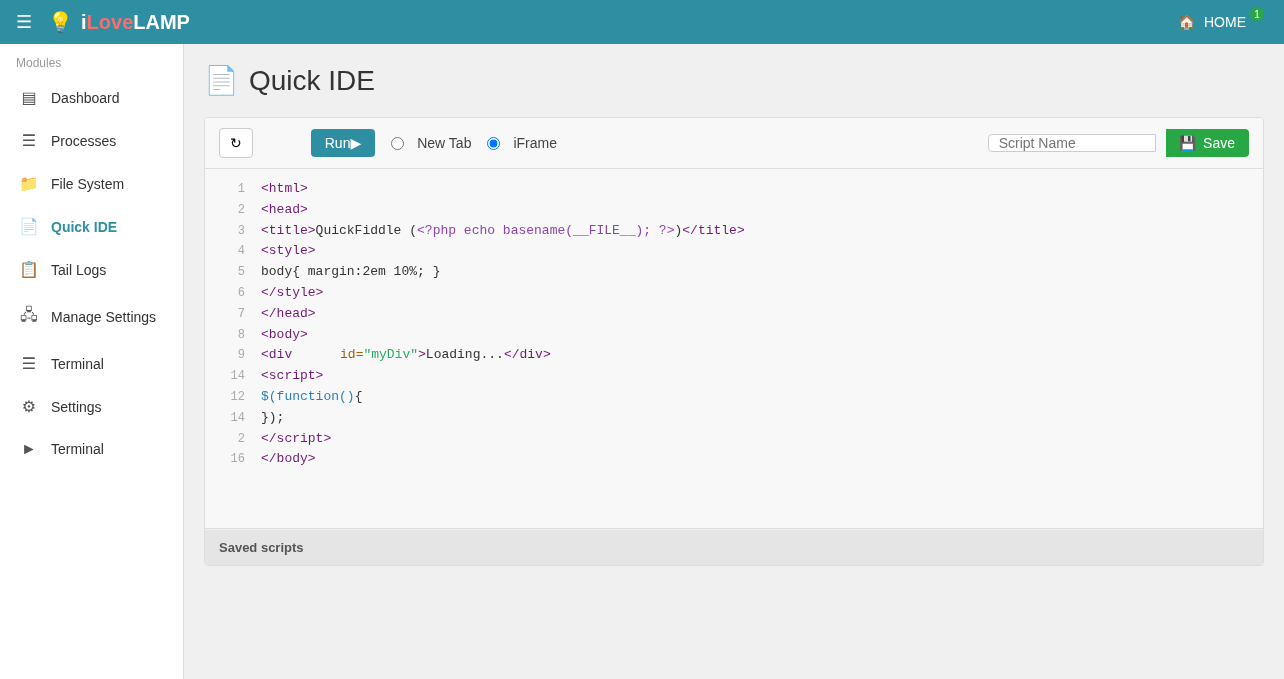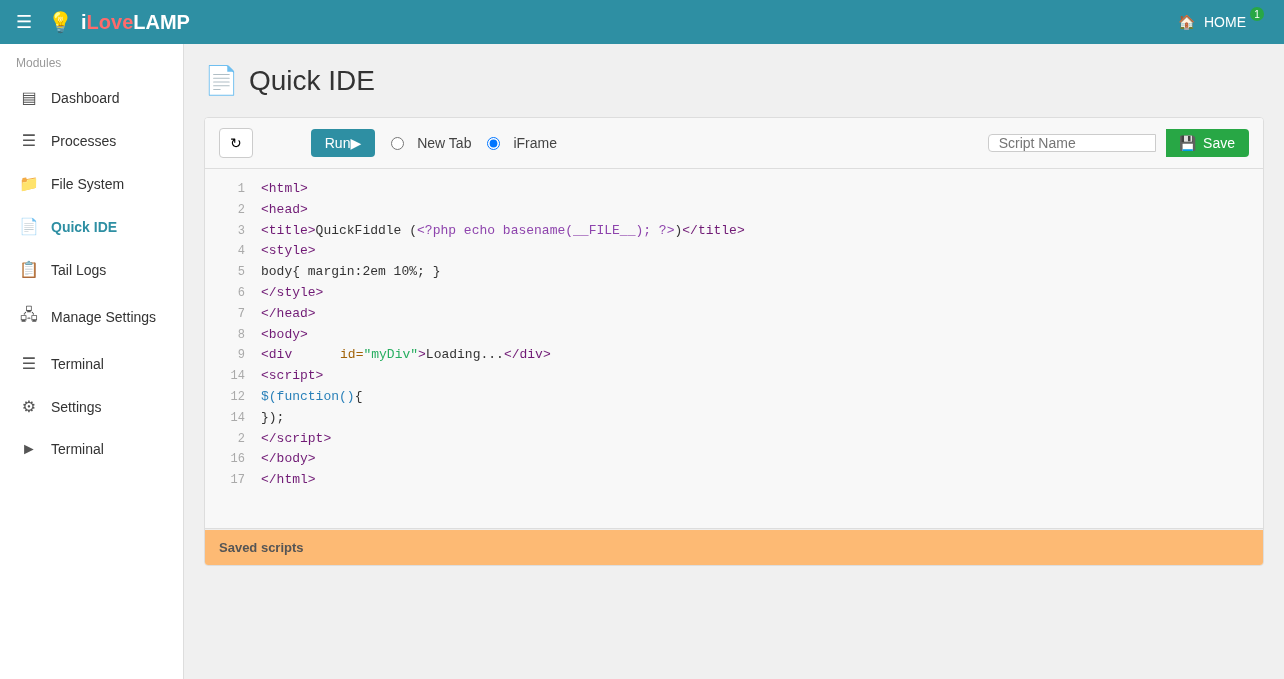--- a/index.html
+++ b/index.html
@@ -223,21 +223,21 @@
     .tag { color: #701a75; }
     .attr-name { color: #a16207; margin-left: 40px; }
     .attr-val { color: #27ae60; }
     .php { color: #8e44ad; }
     .str { color: #27ae60; }
     .plain { color: #333; }
     .func { color: #2980b9; }
 
     
     .saved-scripts-bar {
-      background: #fdba74;
+      background: #e5e5e5;
       padding: 10px 14px;
       font-size: 13px;
       color: #555;
       font-weight: bold;
       border-top: 1px solid #eee;
     }
   </style>
 </head>
 <body>
 
@@ -382,24 +382,20 @@
             <span class="code-content">        <span class="plain">});</span></span>
           </div>
           <div class="code-line">
             <span class="line-num">2</span>
             <span class="code-content">    <span class="tag">&lt;/script&gt;</span></span>
           </div>
           <div class="code-line">
             <span class="line-num">16</span>
             <span class="code-content">    <span class="tag">&lt;/body&gt;</span></span>
           </div>
-          <div class="code-line">
-            <span class="line-num">17</span>
-            <span class="code-content"><span class="tag">&lt;/html&gt;</span></span>
-          </div>
         </div>
 
       <div class="saved-scripts-bar">
         <span>Saved scripts</span>
       </div>
     </div>
 
   </main>
 </div>
 

